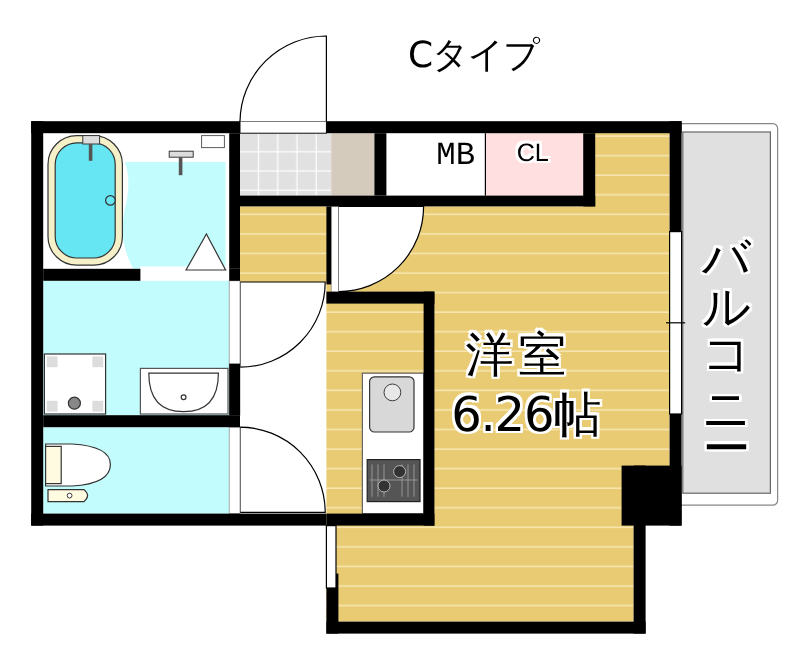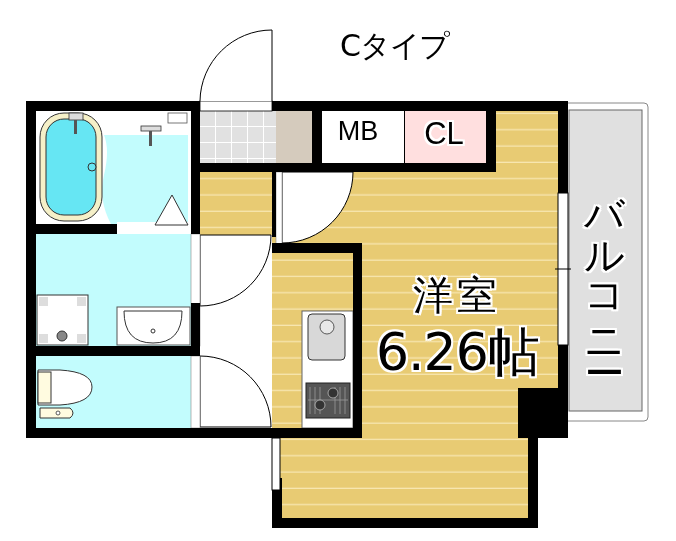--- a/index.html
+++ b/index.html
@@ -1,24 +1,24 @@
 <!DOCTYPE html>
 <html><head>
 <meta charset="utf-8">
 <style>
   html, body { margin:0; padding:0; background:#ffffff; }
   body { width:676px; height:541px; position:relative; overflow:hidden; font-family:"Liberation Sans", "DejaVu Sans", sans-serif; }
   #plan { position:absolute; left:0; top:0; width:676px; height:541px; }
   .lbl { position:absolute; color:#000; font-family:"DejaVu Sans", "Liberation Sans", sans-serif; white-space:nowrap; }
   .halo { text-shadow: 2px 0 0 #fff, -2px 0 0 #fff, 0 2px 0 #fff, 0 -2px 0 #fff, 2px 2px 0 #fff, -2px -2px 0 #fff, 2px -2px 0 #fff, -2px 2px 0 #fff; }
   #title { left:312px; top:26px; font-size:30px; letter-spacing:-1px;margin-left:28px; }
-  #mb { left:320px; top:116px; width:76px; text-align:center; font-family:Liberation Sans, sans-serif; font-size:27px; }
-  #cl { left:406px; top:116px; width:76px; text-align:center; font-family:"Liberation Sans", sans-serif; font-size:31px; }
-  #room-name { left:388px; top:268px; font-size:40px; letter-spacing:4px;margin-left:25px; }
-  #room-size { left:376px; top:318px; font-size:52px; letter-spacing:-1px; }
+  #mb { left:320px; top:116px; width:76px; text-align:right; font-family:Liberation Mono, monospace; font-size:27px; }
+  #cl { left:406px; top:116px; width:76px; text-align:center; font-family:"Liberation Sans", sans-serif; font-size:21px; }
+  #room-name { left:388px; top:268px; font-size:40px; letter-spacing:4px; }
+  #room-size { left:376px; top:318px; font-size:40px; letter-spacing:-1px; }
   #balcony { left:583px; top:170px; width:44px; font-size:40px; line-height:44px; text-align:center; writing-mode:vertical-rl; }
 </style>
 </head>
 <body>
 
 <svg id="plan" viewBox="0 0 676 541" xmlns="http://www.w3.org/2000/svg">
   <defs>
     <pattern id="wood" width="20" height="16.3" patternUnits="userSpaceOnUse">
       <rect width="20" height="16.3" fill="#e8cb73"></rect>
       <rect y="15" width="20" height="1.6" fill="#f7e6b0"></rect>

